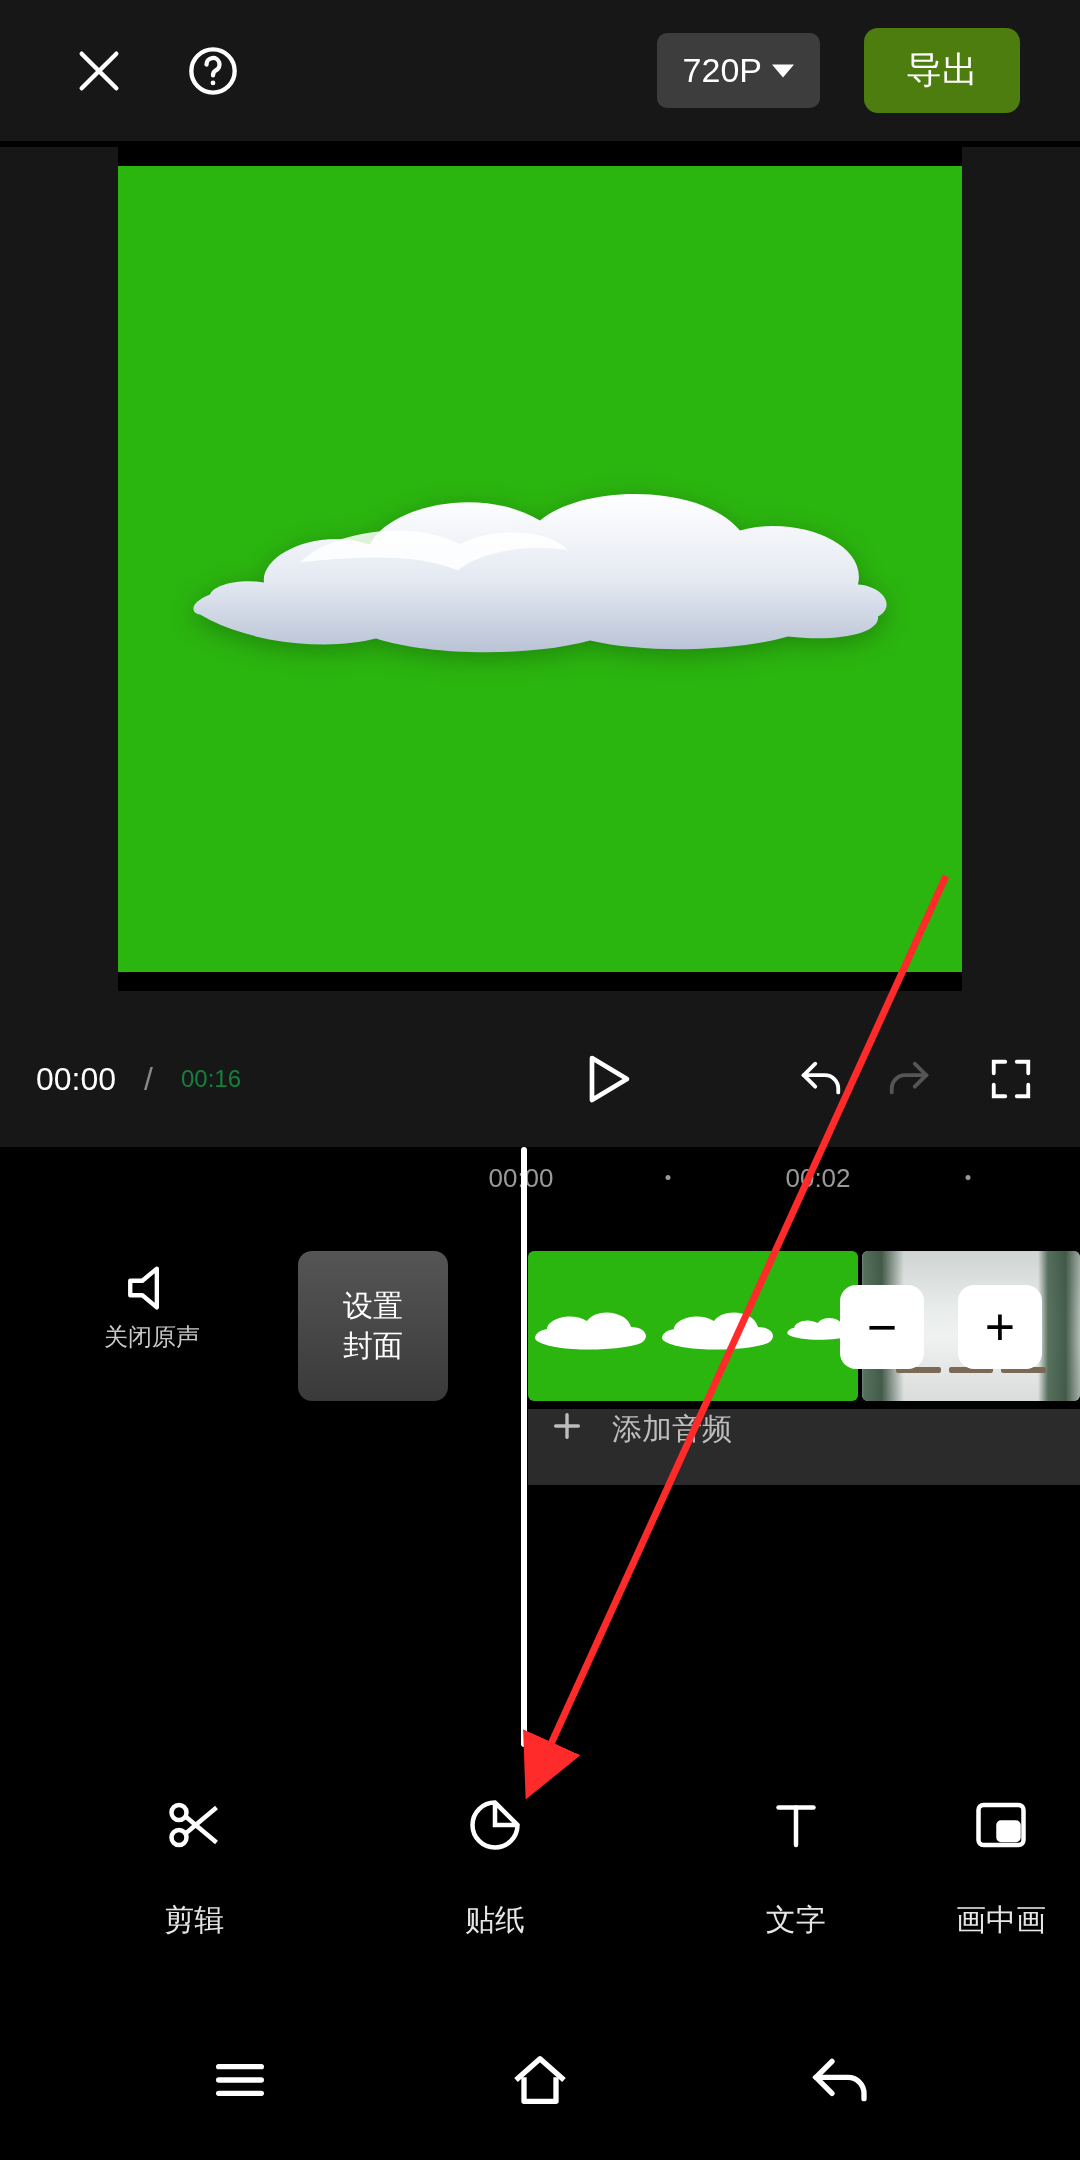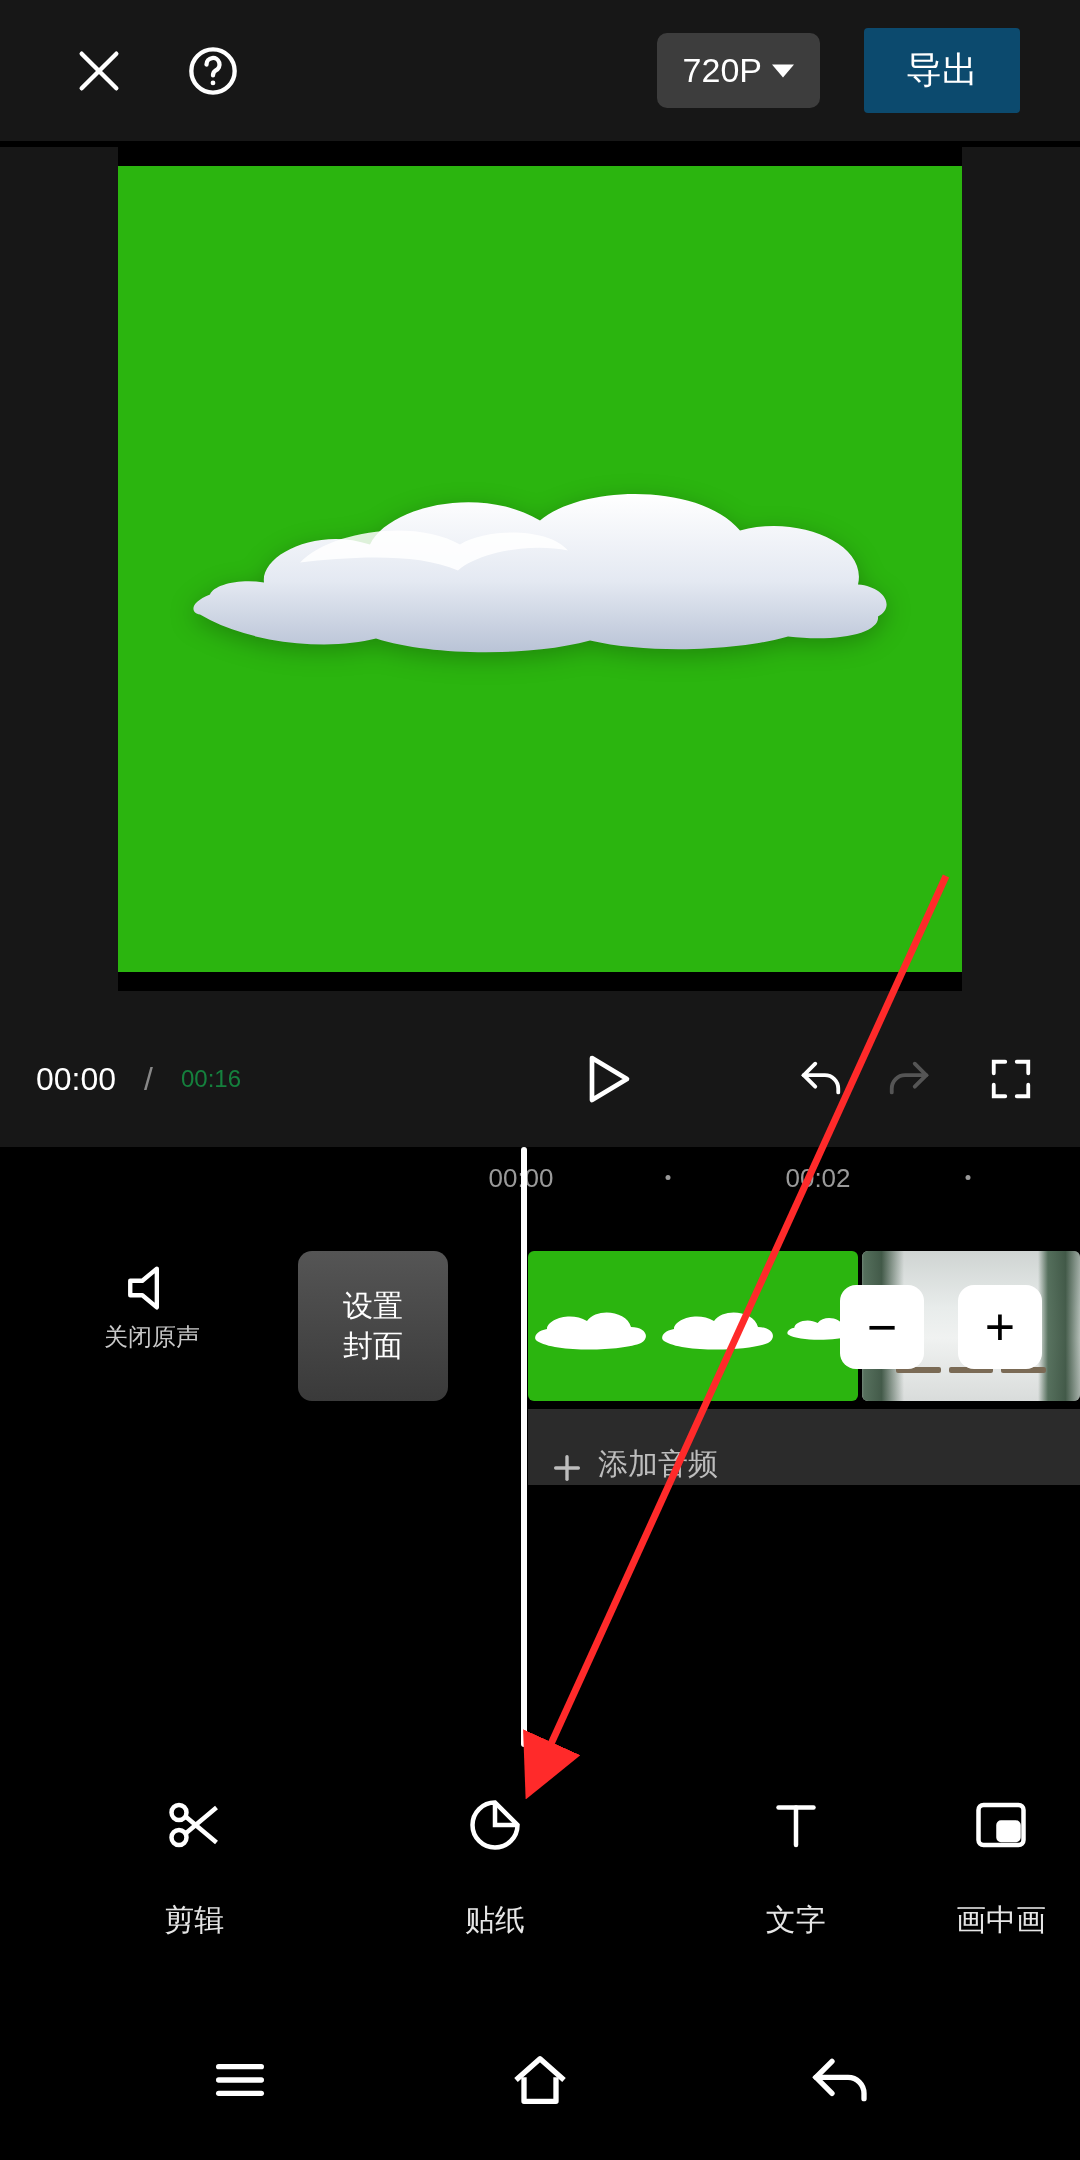--- a/index.html
+++ b/index.html
@@ -6,21 +6,21 @@
 html,body{width:1080px;height:2160px;overflow:hidden;background:#000;font-family:-apple-system,"PingFang SC","Microsoft YaHei",sans-serif;color:#fff}
 .app{position:relative;width:1080px;height:2160px;background:#000}
 
 
 .header{display:flex;align-items:center;padding:28px 60px 28px 64px;gap:44px;background:#171717}
 .header .spacer{flex:1}
 .ic-btn{width:70px;height:70px;display:flex;align-items:center;justify-content:center;color:#fff;cursor:pointer}
 .ic-btn svg{width:52px;height:52px}
 .res-pill{display:flex;align-items:center;gap:10px;background:#3d3d3d;border-radius:10px;padding:18px 26px;font-size:34px;font-weight:500;cursor:pointer}
 .res-pill svg{width:22px;height:22px;fill:#fff}
-.export-btn{background:#0c4a6e;color:#fff;font-size:36px;font-weight:500;border:none;border-radius:4px;padding:18px 42px;cursor:pointer}
+.export-btn{background:#4d7c0f;color:#fff;font-size:36px;font-weight:500;border:none;border-radius:14px;padding:18px 42px;cursor:pointer}
 
 
 .preview-wrap{background:#171717;padding-bottom:8px}
 .canvas{position:relative;width:844px;height:844px;margin:6px auto 0;background:#000;display:flex;align-items:center;justify-content:center;overflow:hidden}
 .green{position:relative;width:844px;height:806px;background:#2bb50f;overflow:hidden}
 .cloud{position:absolute;left:50%;top:50%;transform:translate(-50%,-56%);width:720px;height:240px}
 .cloud svg{width:100%;height:100%;filter:drop-shadow(0 6px 12px rgba(0,0,0,.25))}
 
 
 .player{display:flex;align-items:center;padding:40px 36px 28px;gap:22px;background:#171717}
@@ -53,21 +53,21 @@
 .mini-cloud svg{width:100%;height:100%}
 .clip-snow{width:218px;position:relative}
 .snow-bg{position:absolute;inset:0;background:linear-gradient(#cfd4d2 0%,#e8eceb 38%,#f0f2f1 58%,#d9dcdb 100%)}
 .tree{position:absolute;width:50px;top:0;bottom:0;background:linear-gradient(90deg,transparent 0%,#3e5c46 20%,#28432f 55%,transparent 100%);opacity:.85}
 .bench{position:absolute;left:34px;right:34px;bottom:28px;height:20px;display:flex;align-items:flex-end;gap:8px}
 .bench div{flex:1;height:6px;background:#7a6a55;border-radius:2px}
 .sq-btn{position:absolute;top:34px;width:84px;height:84px;border-radius:16px;background:#fff;color:#000;display:flex;align-items:center;justify-content:center;font-size:52px;font-weight:400;cursor:pointer;z-index:3}
 .sq-minus{left:840px}
 .sq-plus{left:958px}
 
-.audio-track{position:absolute;left:528px;right:0;height:76px;top:262px;background:#2b2b2b;display:flex;align-items:flex-end;gap:14px;padding:0 22px;color:#bdbdbd;font-size:30px;cursor:pointer}
+.audio-track{position:absolute;left:528px;right:0;height:76px;top:262px;background:#2b2b2b;display:flex;align-items:flex-start;gap:28px;padding:0 22px;color:#bdbdbd;font-size:30px;cursor:pointer}
 .audio-track svg{width:34px;height:34px;color:#bdbdbd}
 
 
 .arrow-svg{position:absolute;left:0;top:0;width:1080px;height:2160px;z-index:20;pointer-events:none}
 
 
 .toolbar{position:absolute;left:0;right:0;bottom:192px;height:200px;display:flex;align-items:center;padding:0 24px 0 44px;gap:0}
 .tool{flex:1;min-width:180px;display:flex;flex-direction:column;align-items:center;gap:45px;color:#fff;cursor:pointer}
 .tool:last-child{min-width:110px;flex:0 0 110px}
 .tool svg{width:60px;height:60px}

